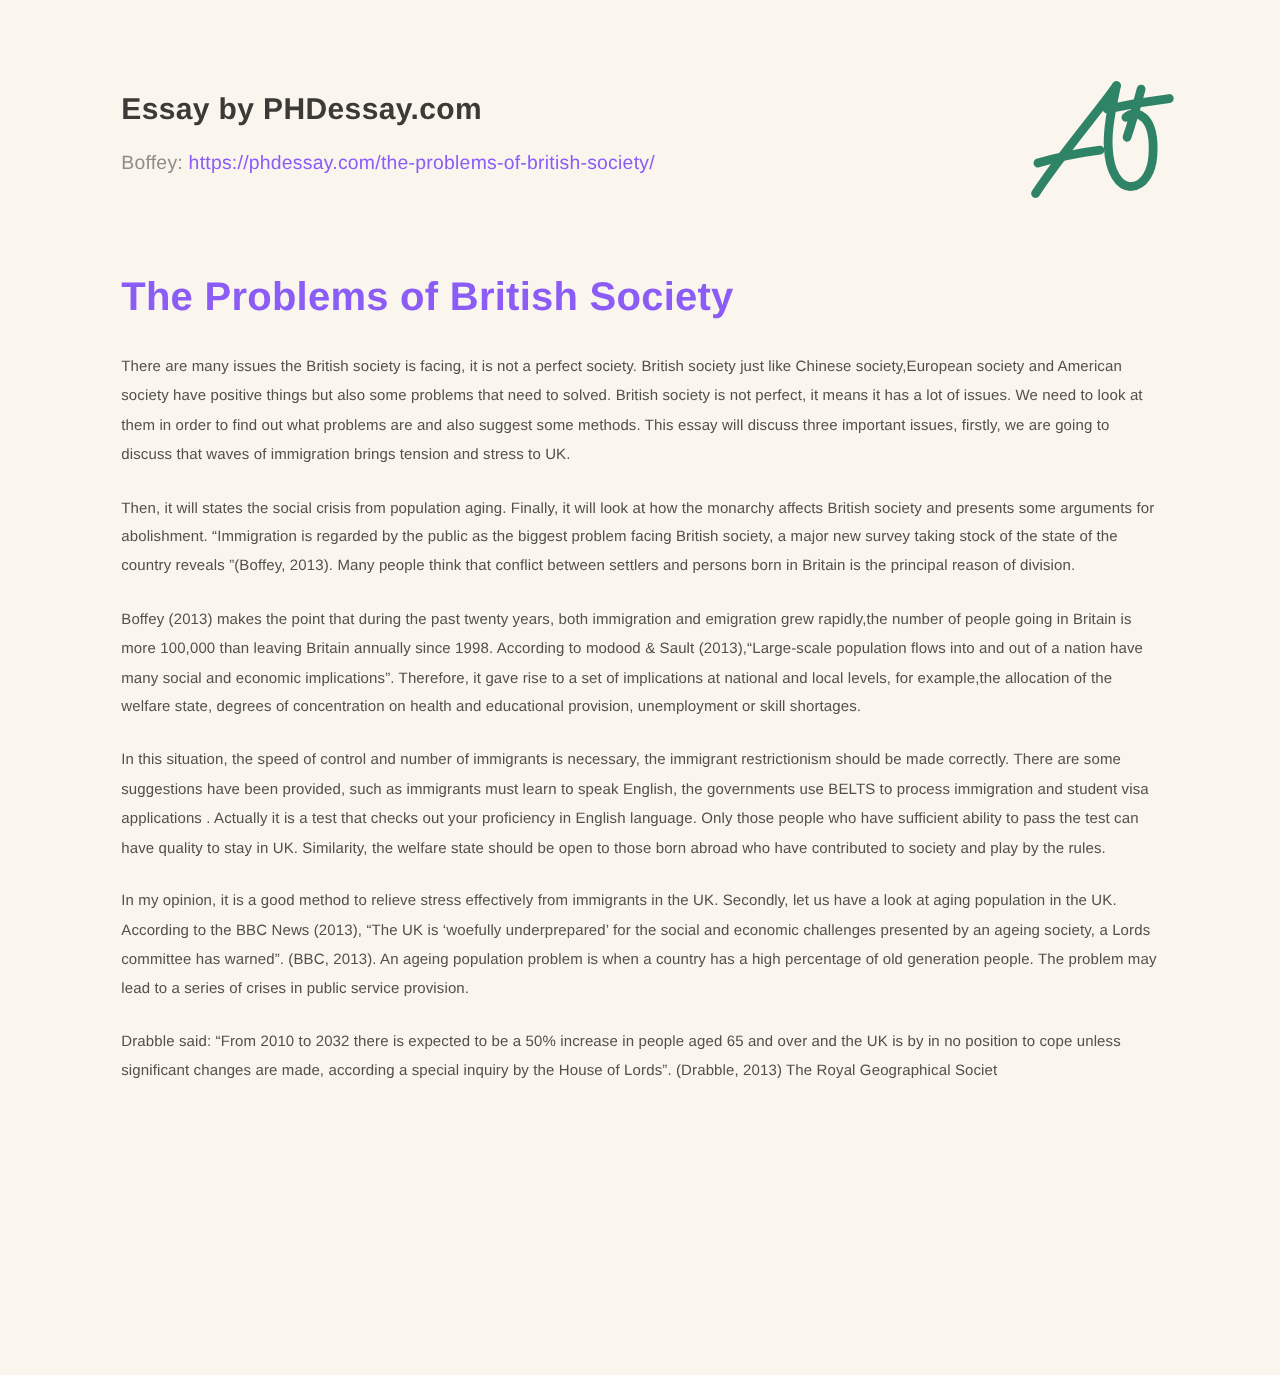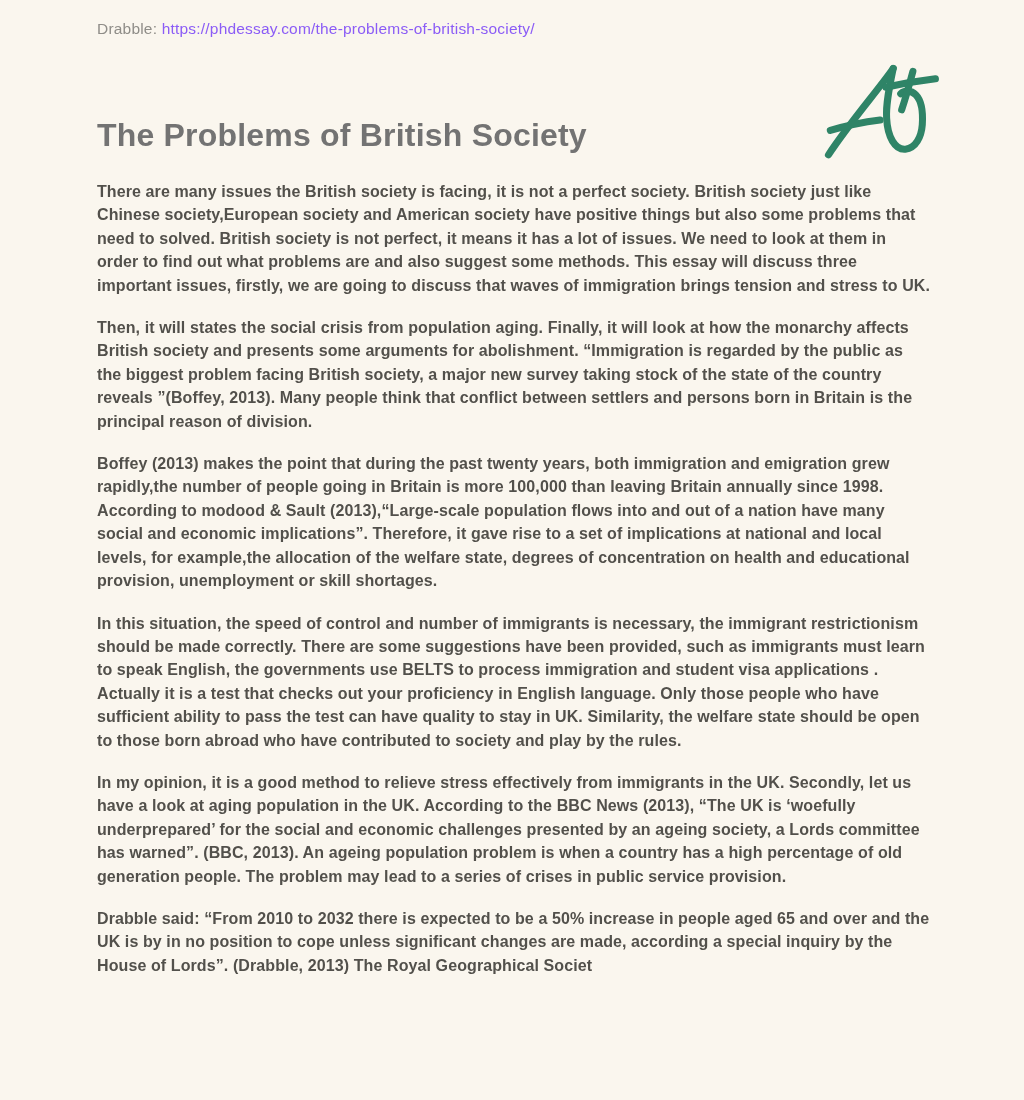--- a/index.html
+++ b/index.html
@@ -32,33 +32,32 @@
   }
   .source-row .source-link {
     color: #8b5cf6;
     text-decoration: none;
     cursor: pointer;
   }
   .page-title {
     margin-top: 79px;
     font-size: 32px;
     font-weight: 700;
-    color: #737373;
+    color: #8b5cf6;
     letter-spacing: 0.2px;
   }
   .body-text {
     margin-top: 26px;
   }
   .para {
-    font-size: 16px;
+    font-size: 12px;
     line-height: 23.4px;
     color: #52504b;
     margin: 0 0 19px 0;
     letter-spacing: 0.1px;
-    font-weight: bold;
   }
   .logo {
     position: absolute;
     left: 820px;
     top: 58px;
     width: 122px;
     height: 112px;
   }
   .logo svg { width: 100%; height: 100%; }
 </style>
@@ -76,23 +75,24 @@
       <path d="M 11 75 C 28 70 48 66 64 64"></path>
 
       <path d="M 99 12 C 95 27 91 41 87 53"></path>
 
       <path d="M 70 29 C 88 25 106 22 123 20"></path>
     </g>
   </svg>
 </div>
 
 <div class="content">
+  <div class="byline">Essay by PHDessay.com</div>
 
   <div class="source-row">
-    <span>Drabble:</span>
+    <span>Boffey:</span>
     <a class="source-link">https://phdessay.com/the-problems-of-british-society/</a>
   </div>
 
   <h1 class="page-title">The Problems of British Society</h1>
 
   <div class="body-text">
     <p class="para">There are many issues the British society is facing, it is not a perfect society. British society just like Chinese society,European society and American society have positive things but also some problems that need to solved. British society is not perfect, it means it has a lot of issues. We need to look at them in order to find out what problems are and also suggest some methods. This essay will discuss three important issues, firstly, we are going to discuss that waves of immigration brings tension and stress to UK.</p>
     <p class="para">Then, it will states the social crisis from population aging. Finally, it will look at how the monarchy affects British society and presents some arguments for abolishment. “Immigration is regarded by the public as the biggest problem facing British society, a major new survey taking stock of the state of the country reveals ”(Boffey, 2013). Many people think that conflict between settlers and persons born in Britain is the principal reason of division.</p>
     <p class="para">Boffey (2013) makes the point that during the past twenty years, both immigration and emigration grew rapidly,the number of people going in Britain is more 100,000 than leaving Britain annually since 1998. According to modood &amp; Sault (2013),“Large-scale population flows into and out of a nation have many social and economic implications”. Therefore, it gave rise to a set of implications at national and local levels, for example,the allocation of the welfare state, degrees of concentration on health and educational provision, unemployment or skill shortages.</p>
     <p class="para">In this situation, the speed of control and number of immigrants is necessary, the immigrant restrictionism should be made correctly. There are some suggestions have been provided, such as immigrants must learn to speak English, the governments use BELTS to process immigration and student visa applications . Actually it is a test that checks out your proficiency in English language. Only those people who have sufficient ability to pass the test can have quality to stay in UK. Similarity, the welfare state should be open to those born abroad who have contributed to society and play by the rules.</p>

